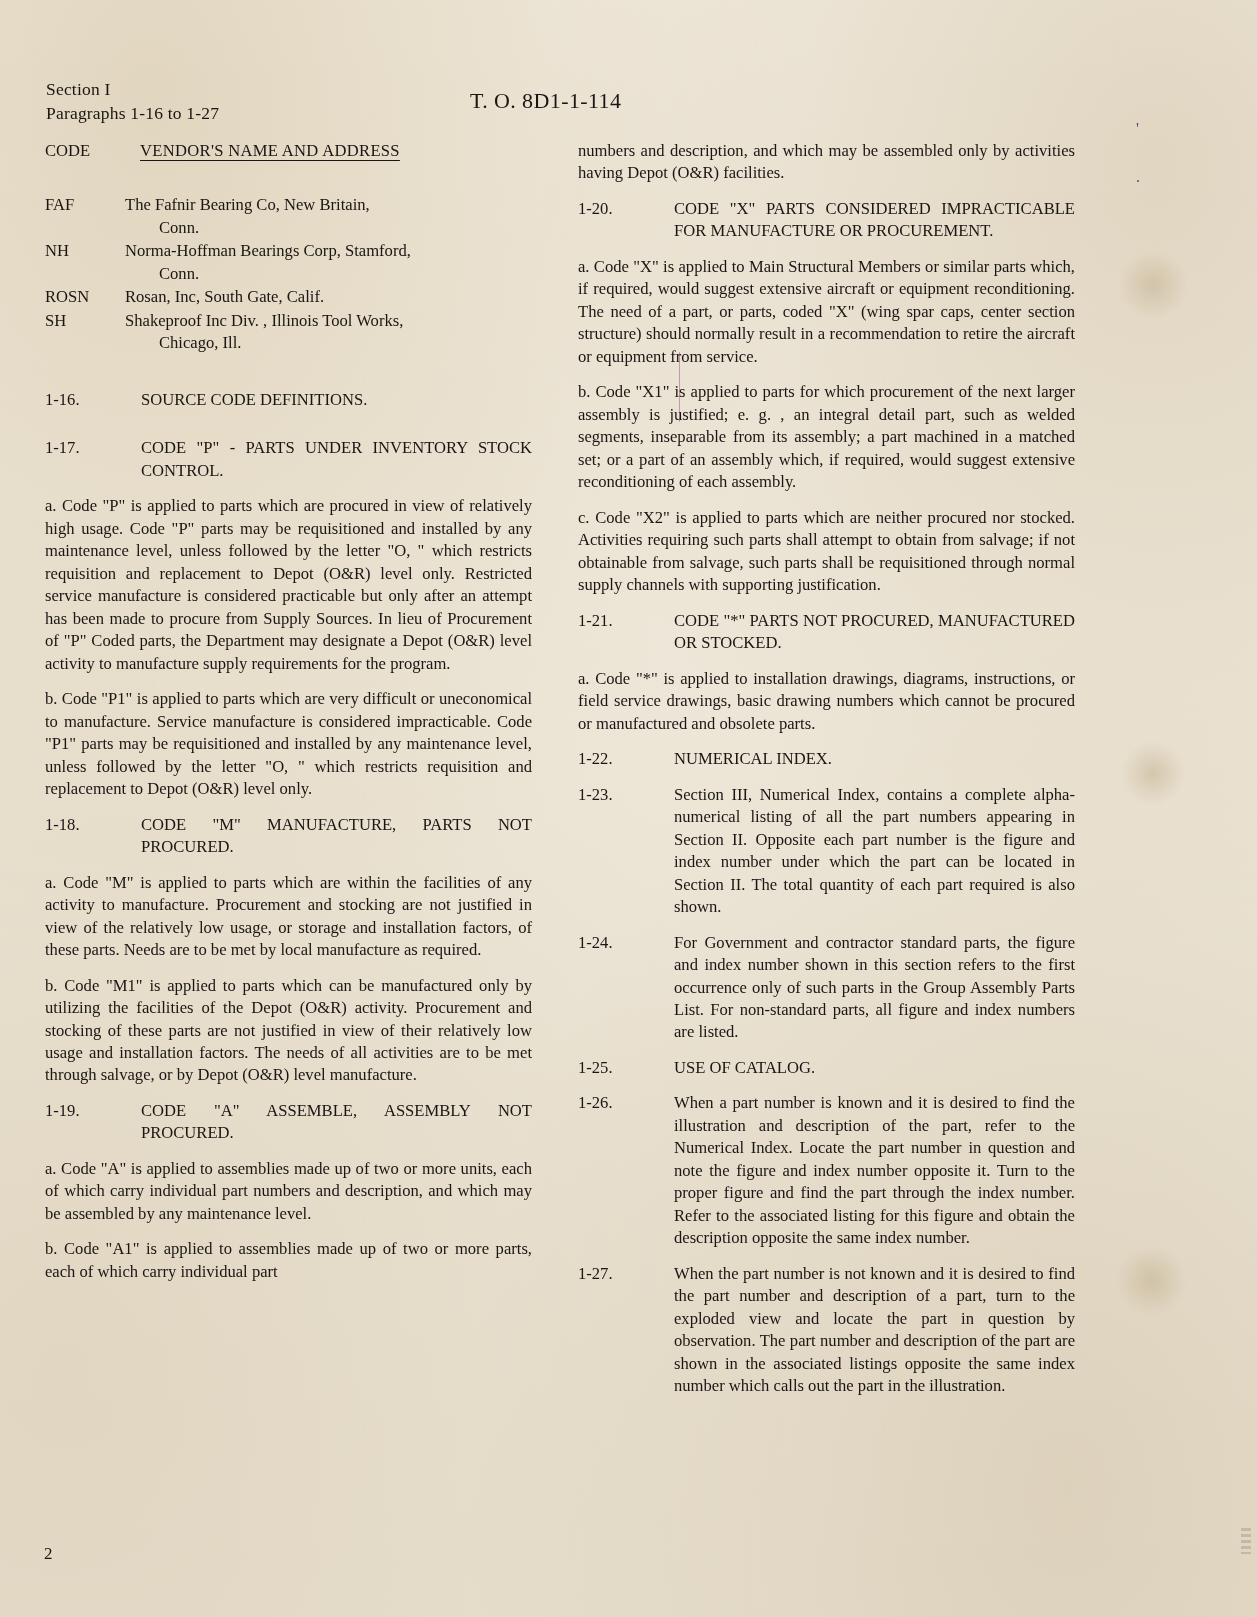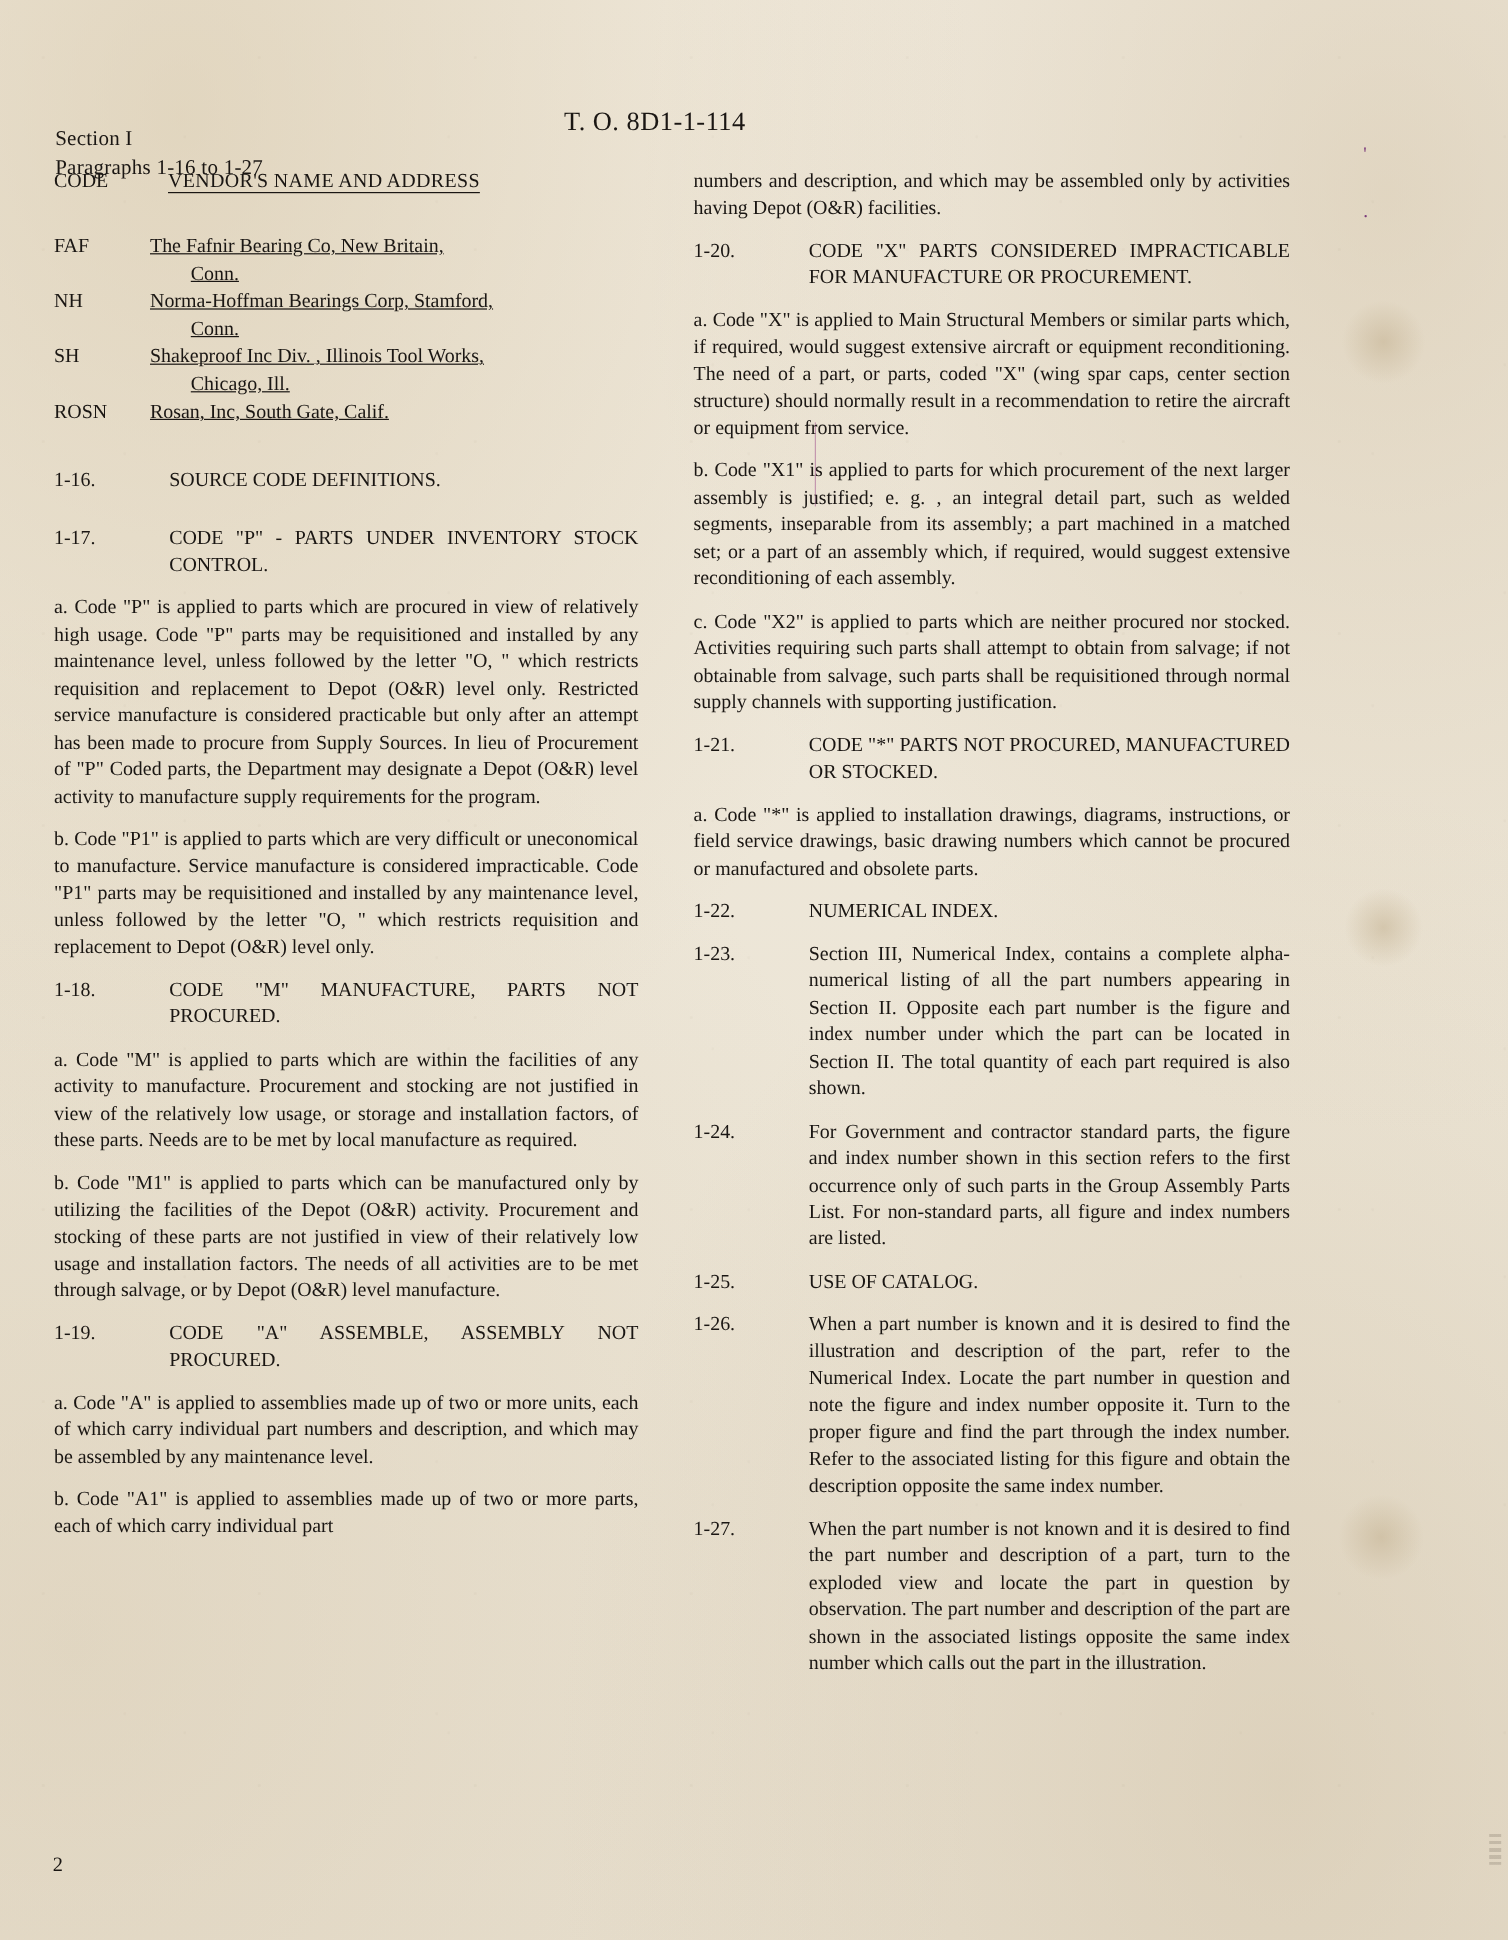--- a/index.html
+++ b/index.html
@@ -48,21 +48,20 @@
     left: 0; top: 0; right: 0; bottom: 0;
   }
 
   .hdr-left {
     position: absolute;
     left: 46px;
     top: 78px;
     font-size: 17.5px;
     line-height: 1.35;
     letter-spacing: 0.2px;
-    margin-top: 26px;
   }
   .hdr-center {
     position: absolute;
     left: 470px;
     top: 88px;
     font-size: 22px;
     letter-spacing: 0.4px;
   }
 
   .col {
@@ -111,21 +110,20 @@
   .vendor-row {
     display: flex;
     margin-bottom: 1px;
   }
   .vendor-row .code {
     width: 80px;
     flex: none;
   }
   .vendor-row .name {
     flex: 1;
-    text-decoration: underline;
   }
   .vendor-row .name .cont {
     display: block;
     padding-left: 34px;
   }
   .vendor-list { margin-bottom: 34px; }
 
   .sec-head {
     margin-bottom: 26px;
     margin-top: 16px;
@@ -196,32 +194,32 @@
         </div>
       </div>
       <div class="vendor-row">
         <div class="code">NH</div>
         <div class="name">
           <span>Norma-Hoffman Bearings Corp,  Stamford,</span>
           <span class="cont">Conn.</span>
         </div>
       </div>
       <div class="vendor-row">
+        <div class="code">ROSN</div>
+        <div class="name">
+          <span>Rosan,  Inc,  South Gate,  Calif.</span>
+        </div>
+      </div>
+      <div class="vendor-row">
         <div class="code">SH</div>
         <div class="name">
           <span>Shakeproof Inc Div. ,  Illinois Tool Works,</span>
           <span class="cont">Chicago,  Ill.</span>
         </div>
       </div>
-      <div class="vendor-row">
-        <div class="code">ROSN</div>
-        <div class="name">
-          <span>Rosan,  Inc,  South Gate,  Calif.</span>
-        </div>
-      </div>
     </div>
 
     <div class="heading sec-head">
       <span class="num">1-16.</span>
       <span>SOURCE CODE DEFINITIONS.</span>
     </div>
 
     <div class="heading">
       <span class="num">1-17.</span>
       <span>CODE  "P"  -  PARTS  UNDER  INVENTORY STOCK CONTROL.</span>

